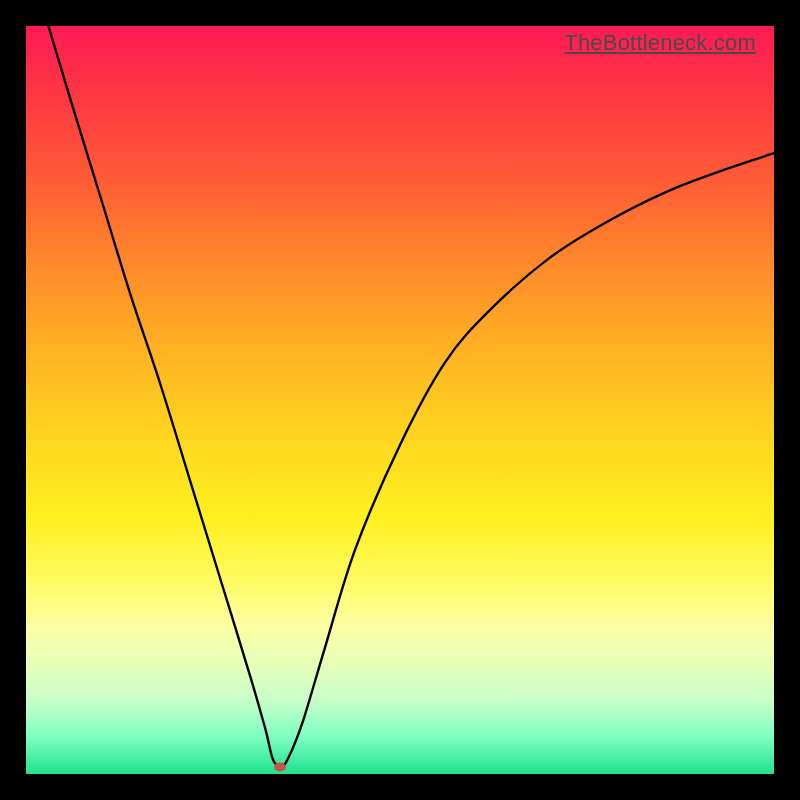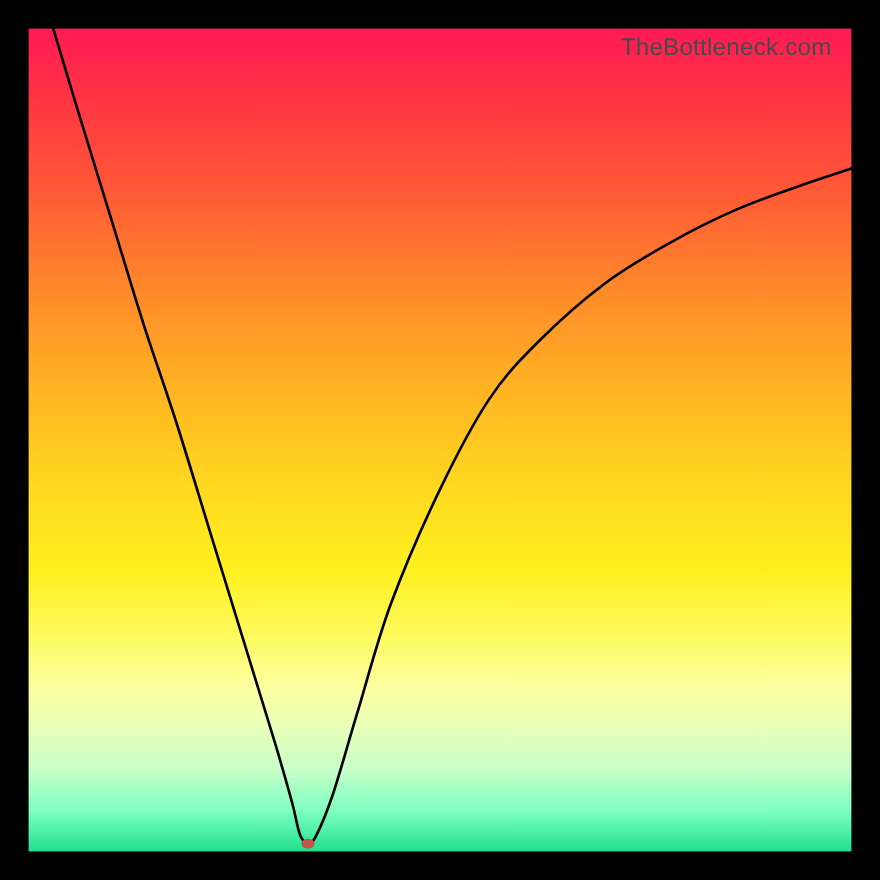--- a/index.html
+++ b/index.html
@@ -35,20 +35,21 @@
   }
   .watermark {
     position: absolute;
     top: 4px;
     right: 18px;
     font-family: Arial, Helvetica, sans-serif;
     font-size: 22px;
     letter-spacing: 0.2px;
     color: #4a4a4a;
     user-select: none;
+    text-decoration: underline;
   }
   svg.curve {
     position: absolute;
     left: 0; top: 0;
     width: 748px;
     height: 748px;
     overflow: visible;
   }
   .marker {
     position: absolute;

